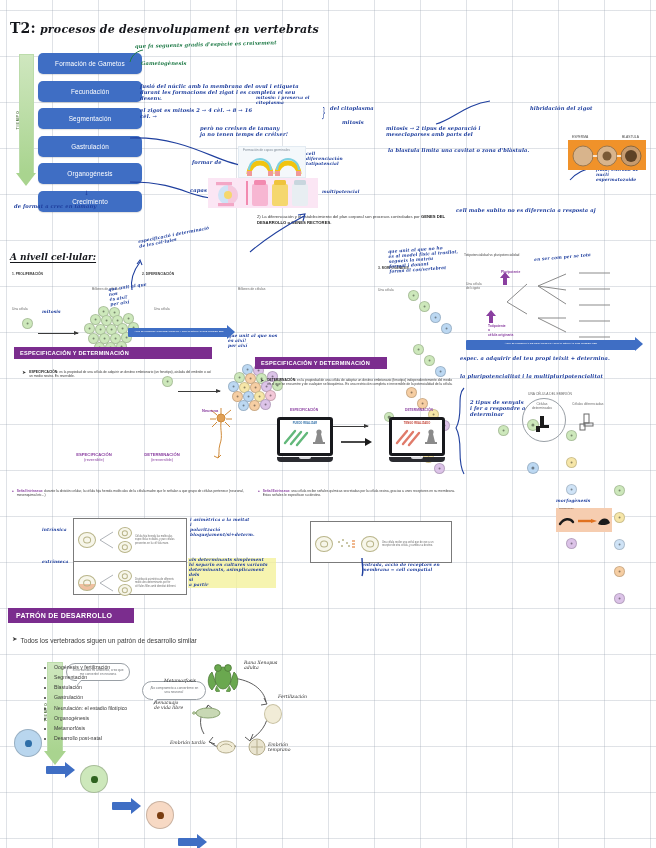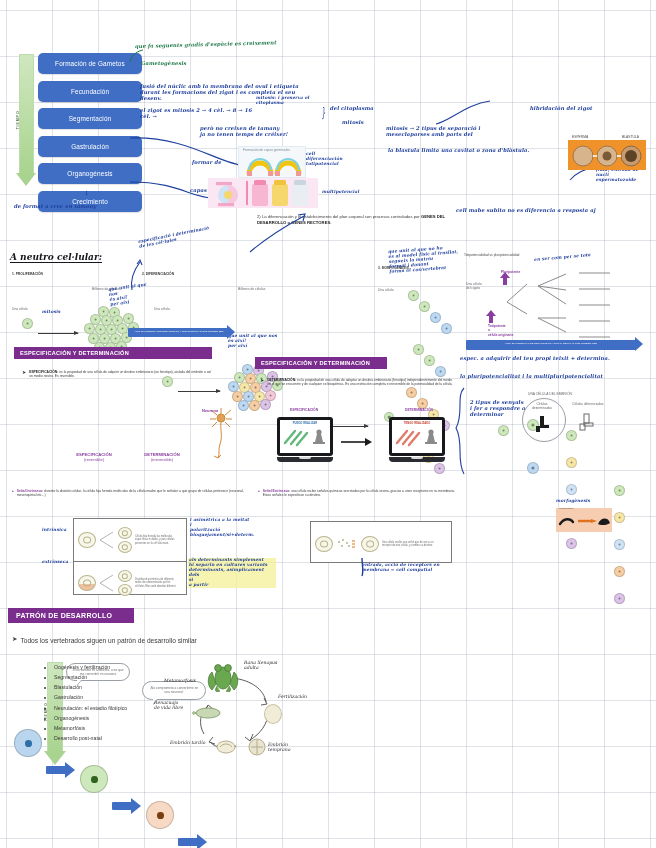--- a/index.html
+++ b/index.html
@@ -186,20 +186,24 @@
     font-family:"DejaVu Sans",sans-serif;color:#1f3f9e;font-weight:400;
     transform:scaleY(2.2);display:inline-block;
   }
 </style>
 </head>
 <body>
 
 <div class="sheet">
   <div id="grid"></div>
 
+  <div class="abs hw-title" style="left:10px;top:20px;">
+    <span class="t2">T2:</span>
+    <span>procesos de desenvolupament en vertebrats</span>
+  </div>
 
   <div class="abs" style="left:16px;top:54px;height:140px;">
     <div class="tarrow" style="height:140px;">
       <div class="stem" style="height:118px;"></div>
       <div class="head"></div>
       <div class="tlabel">TIEMPO</div>
     </div>
   </div>
 
   <div class="abs" style="left:38px;top:53px;display:flex;flex-direction:column;gap:6.5px;">
@@ -293,21 +297,21 @@
     </svg>
     <div class="abs pr pr-xxs" style="left:4px;top:-5px;color:#4a4a4a;">ESPERMA</div>
     <div class="abs pr pr-xxs" style="left:54px;top:-5px;color:#4a4a4a;">BLASTULA</div>
   </div>
 
   <div class="abs pr pr-xs" style="left:257px;top:214px;width:190px;">
     <span>2) La diferenciación y el establecimiento del plan corporal son procesos controlados por </span><b>GENES DEL DESARROLLO o GENES RECTORES.</b>
   </div>
 
   <div class="abs hw-sub" style="left:10px;top:252px;">
-    <u>A neutro cel·lular:</u>
+    <u>A nivell cel·lular:</u>
   </div>
 
   <div class="abs pr pr-xxs" style="left:12px;top:272px;font-weight:700;color:#3a3a3a;">1. PROLIFERACIÓN</div>
   <div class="abs pr pr-xxs" style="left:12px;top:307px;color:#6a6a6a;">Una célula</div>
   <div class="abs cell cl-green" style="left:22px;top:318px;width:9px;height:9px;"></div>
   <div class="abs arrow-line" style="left:38px;top:322px;width:40px;"></div>
   <div class="abs hw hw-xs" style="left:42px;top:310px;">mitosis</div>
 
   <div class="abs pr pr-xxs" style="left:92px;top:287px;color:#6a6a6a;">Billones de células</div>
   <div class="abs blob" style="left:82px;top:294px;">

